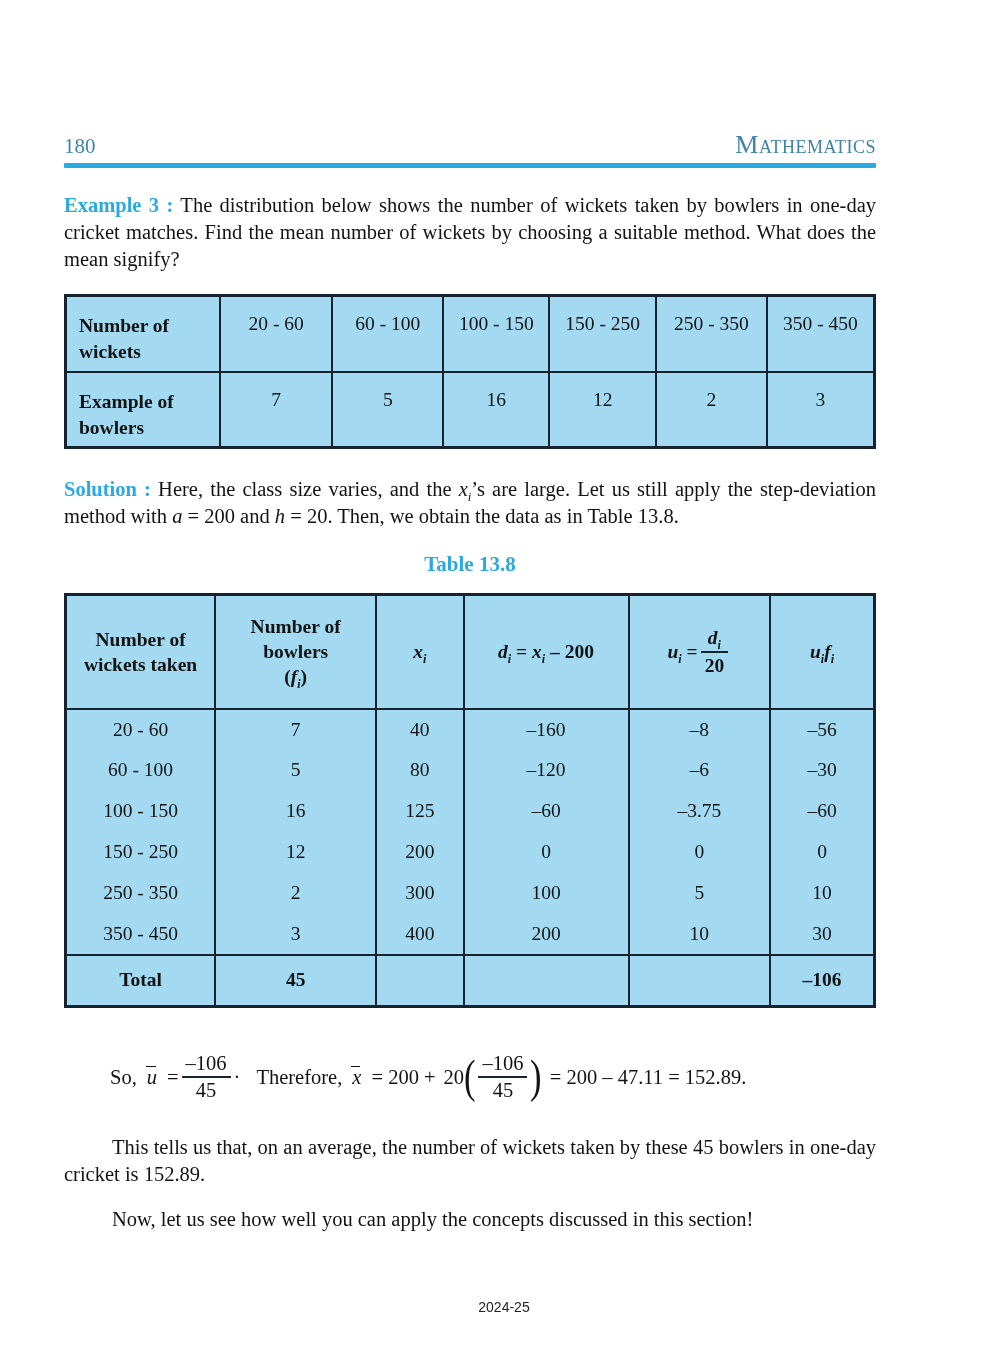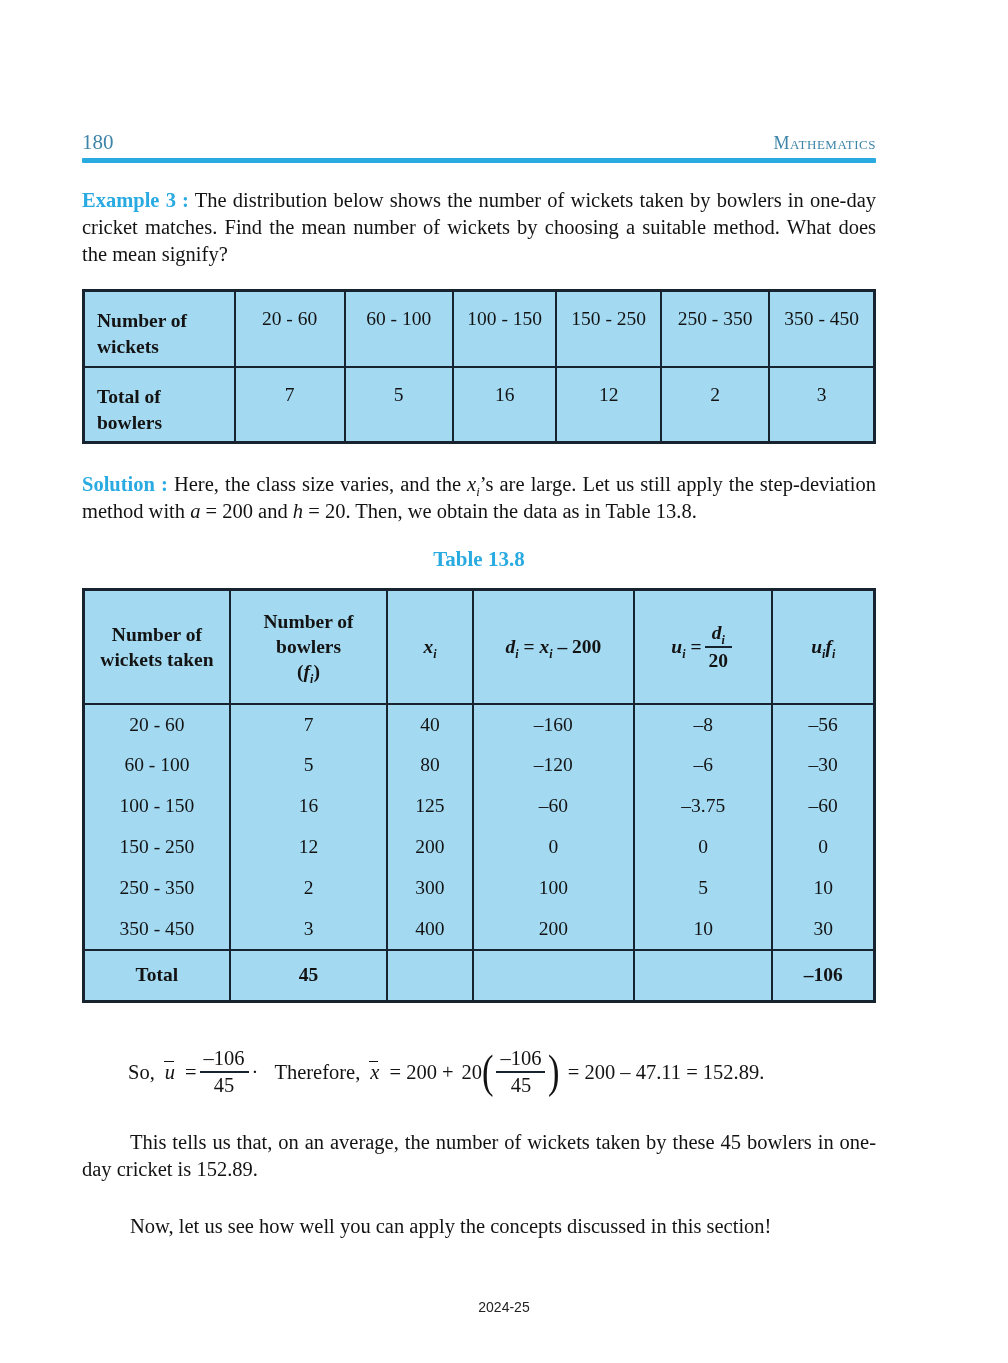--- a/index.html
+++ b/index.html
@@ -13,33 +13,33 @@
   html, body { background: #e8e8e8; }
   .page {
     width: 1008px; height: 1363px;
     background: #ffffff;
     position: relative;
     margin: 0 auto;
     font-family: "Liberation Serif", serif;
     color: var(--text);
     overflow: hidden;
   }
-  .content { padding: 130px 132px 0 82px; }
+  .content { padding: 130px 132px 0 64px; }
 
   
   .runhead {
     display: flex; justify-content: space-between; align-items: baseline;
     font-size: 20px;
   }
   .page-num { color: var(--running-head); font-size: 21px; }
   .book-title {
     color: var(--running-head);
     font-variant: small-caps;
     letter-spacing: 0.5px;
-    font-size: 18px;
+    font-size: 26px;
     margin-left: 8px;
   }
   .head-rule {
     height: 5px; background: var(--accent);
     margin-top: 3px; border-radius: 1px;
   }
 
   
   .para {
     font-size: 20.5px; line-height: 27px;
@@ -107,21 +107,21 @@
     font-size: 20.5px;
   }
   .formula .gap { width: 8px; }
   .bigparen {
     font-size: 46px; font-weight: 400;
     display: inline-block; transform: scaleX(0.75);
     line-height: 1; margin: 0 -2px;
   }
 
   .after-para1 { margin-top: 32px; text-indent: 48px; }
-  .after-para2 { margin-top: 30px; text-indent: 48px; }
+  .after-para2 { margin-top: 18px; text-indent: 48px; }
 
   .footer {
     position: absolute; bottom: 48px; left: 0; right: 0;
     text-align: center;
     font-family: "Liberation Sans", sans-serif;
     font-size: 14px; color: #222;
   }
 </style>
 </head>
 <body>
@@ -152,21 +152,21 @@
             <tr>
           <td class="rowlabel">Number of wickets</td>
           <td class="val">20 - 60</td>
           <td class="val">60 - 100</td>
           <td class="val">100 - 150</td>
           <td class="val">150 - 250</td>
           <td class="val">250 - 350</td>
           <td class="val">350 - 450</td>
         </tr>
         <tr>
-          <td class="rowlabel">Total of bowlers</td>
+          <td class="rowlabel">Example of bowlers</td>
           <td class="val">7</td>
           <td class="val">5</td>
           <td class="val">16</td>
           <td class="val">12</td>
           <td class="val">2</td>
           <td class="val">3</td>
         </tr>
       </tbody>
         </table>
     </div>

